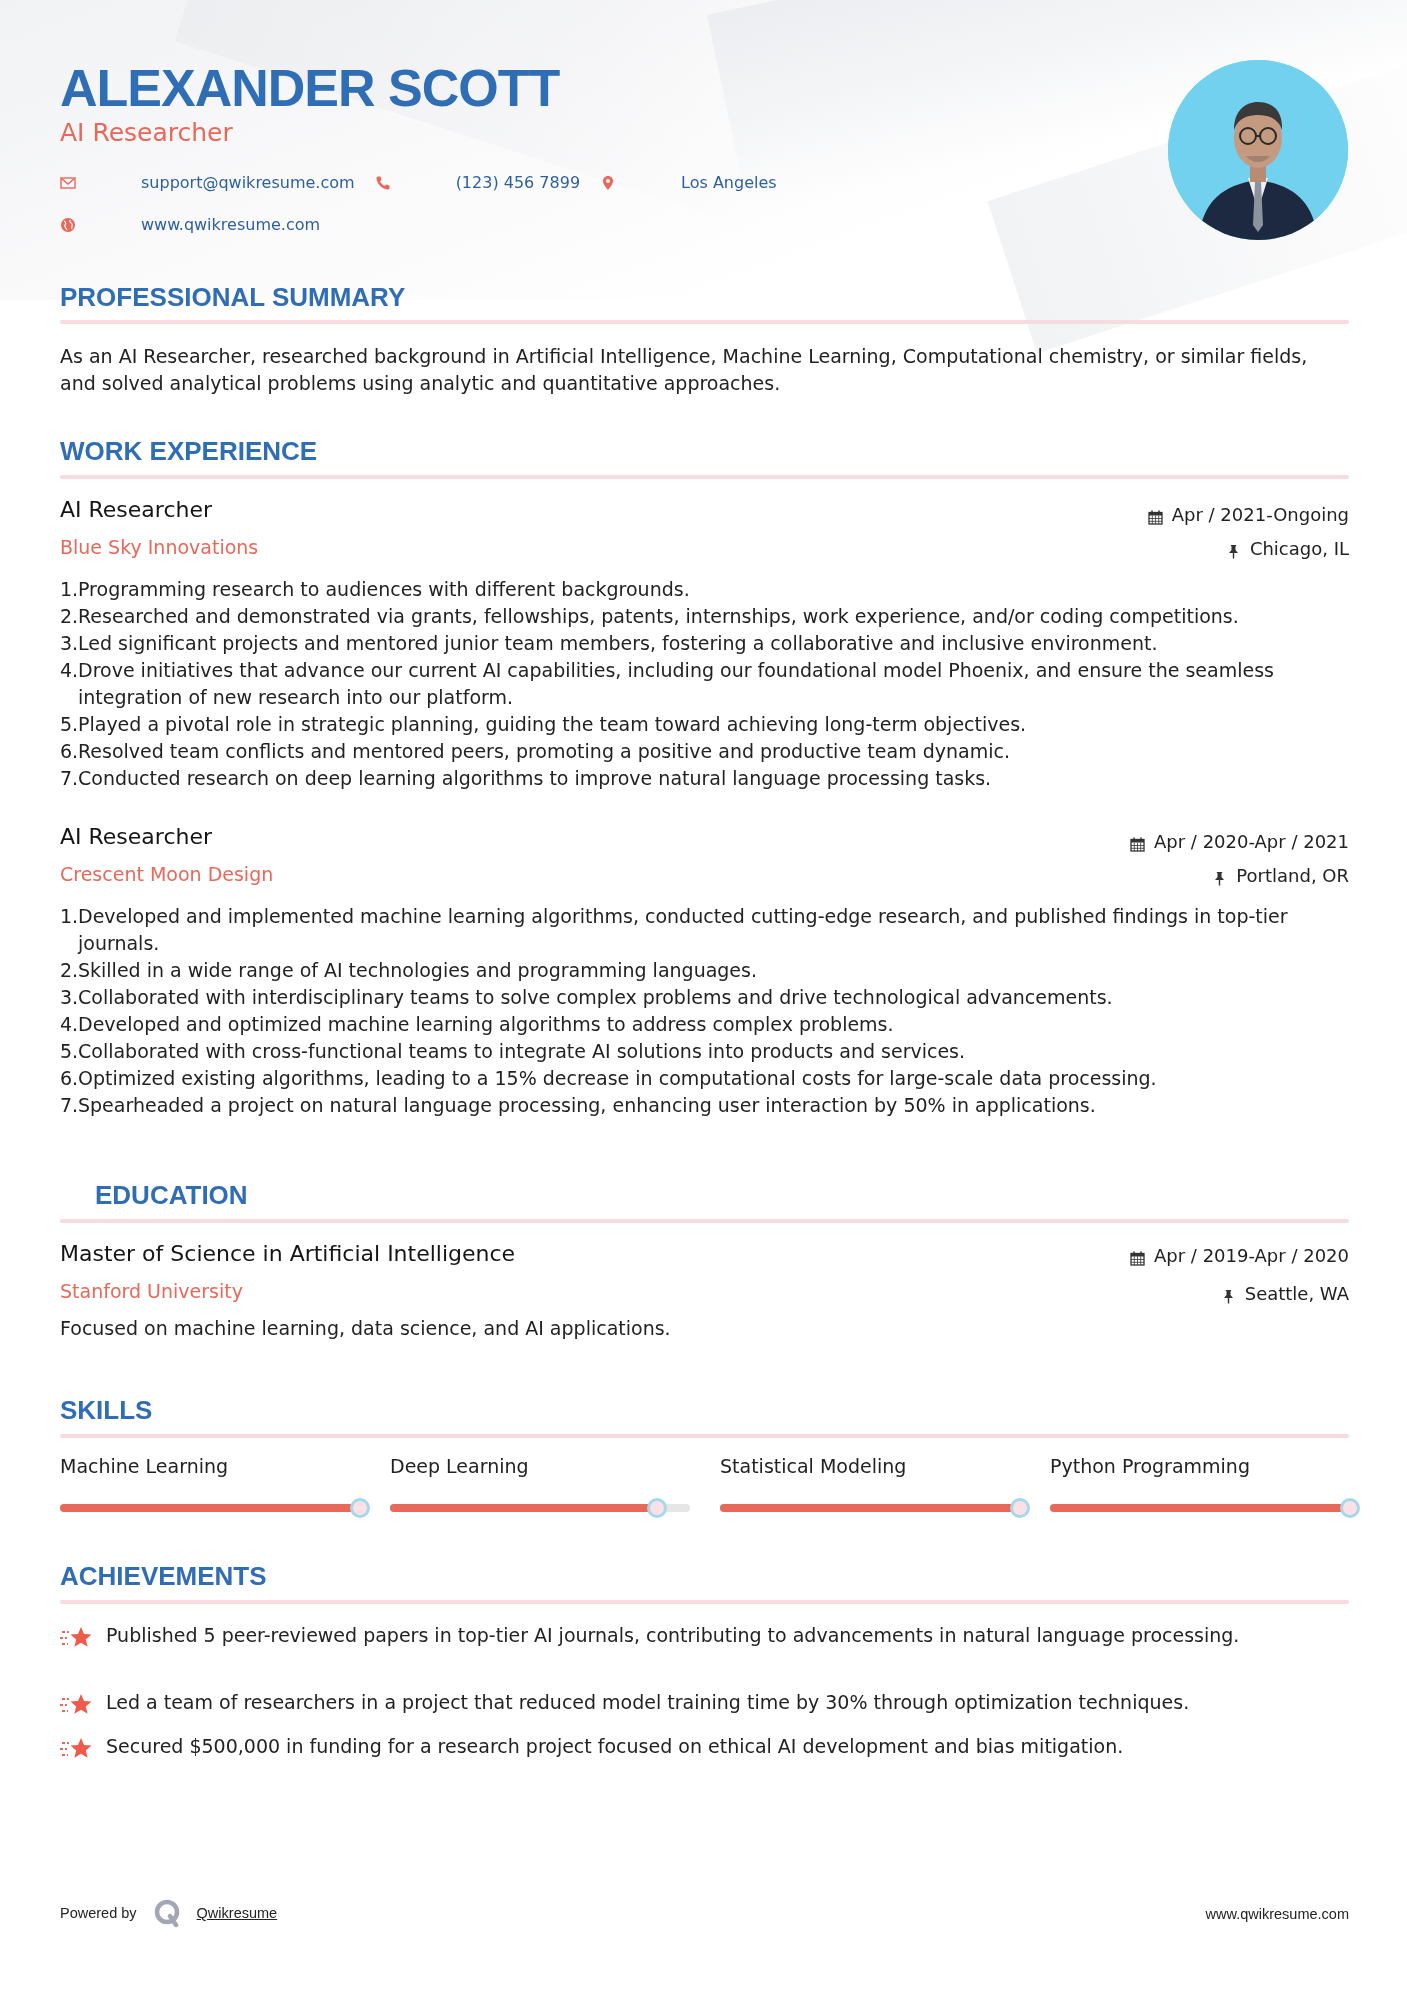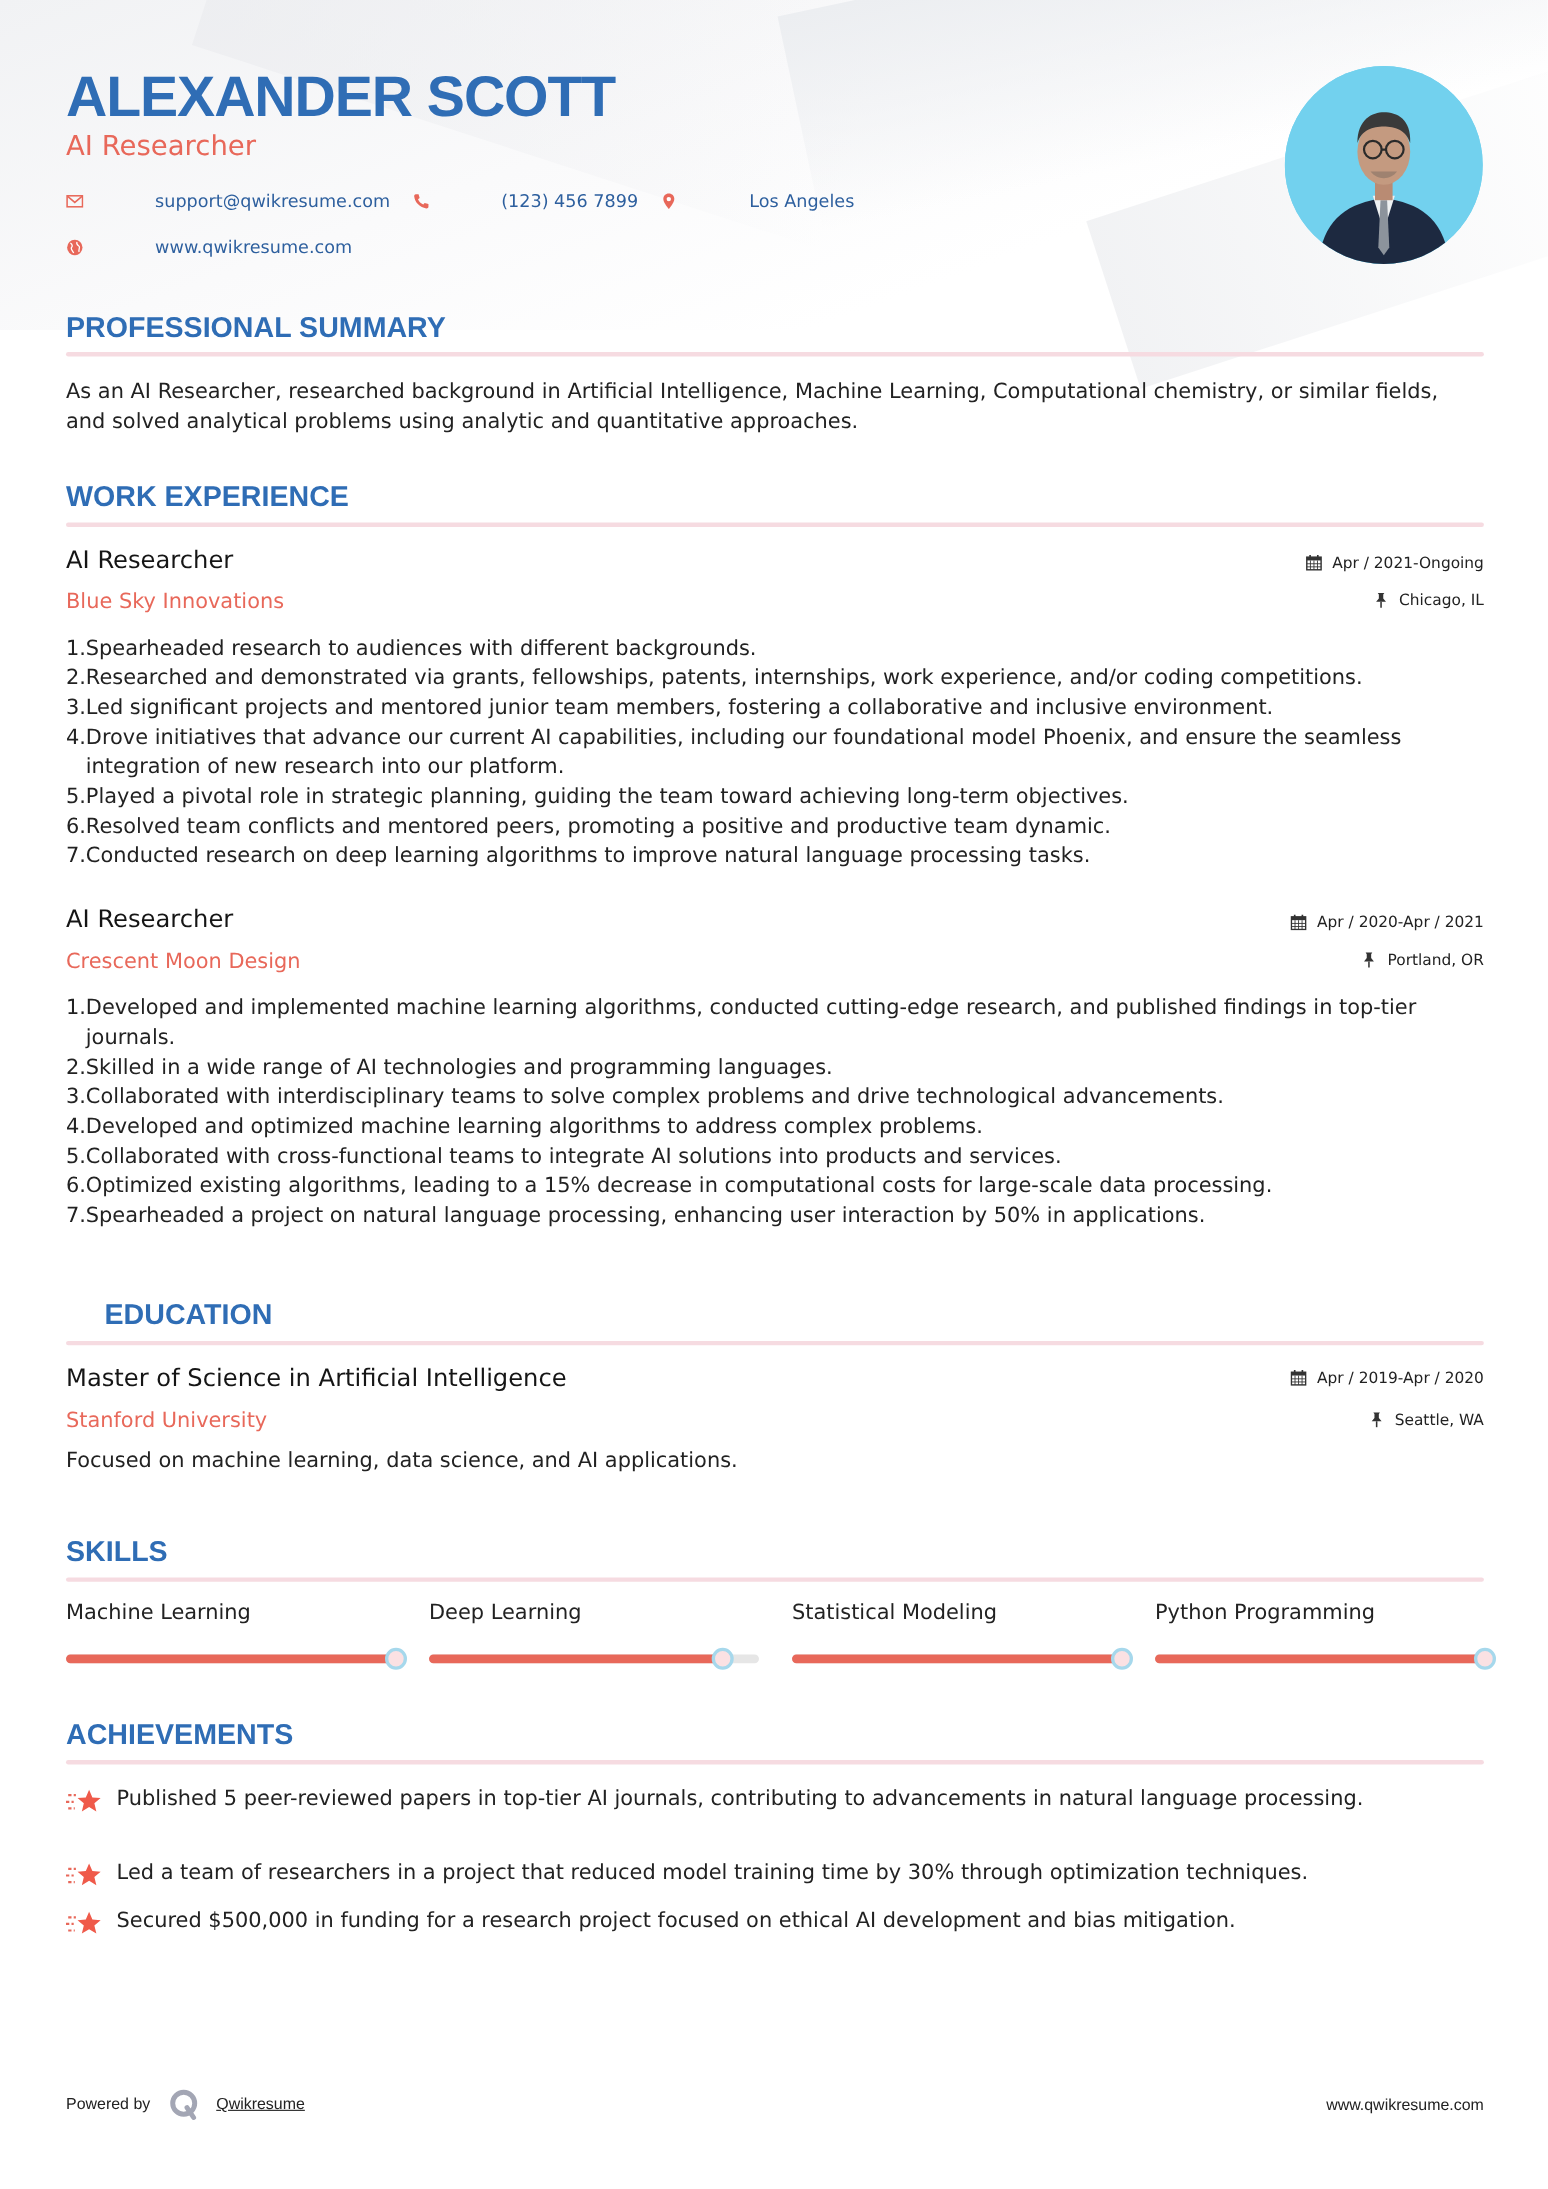--- a/index.html
+++ b/index.html
@@ -34,21 +34,21 @@
   .photo svg { width: 180px; height: 180px; display: block; }
 
   .section-title { position: absolute; left: 0; font-family: "Liberation Sans", sans-serif; font-weight: 700;
                    font-size: 26px; color: #2f6db5; letter-spacing: 0px; white-space: nowrap; }
   .rule { position: absolute; left: 0; width: 1289px; height: 4px; background: #f6dbe1; border-radius: 2px; }
 
   .para { position: absolute; left: 0; width: 1289px; font-size: 19px; line-height: 27px; color: #222; }
 
   .job-title { position: absolute; left: 0; font-size: 22px; color: #151515; white-space: nowrap; }
   .company { position: absolute; left: 0; font-size: 19px; color: #e8685a; white-space: nowrap; }
-  .meta { position: absolute; right: 0; font-size: 14px; color: #222; display: flex; align-items: flex-start; white-space: nowrap; }
+  .meta { position: absolute; right: 0; font-size: 18px; color: #222; display: flex; align-items: flex-end; white-space: nowrap; }
   .meta svg { width: 15px; height: 15px; margin-right: 9px; }
 
   .bullets { position: absolute; left: 0; width: 1300px; list-style: none; font-size: 19px; line-height: 27px; color: #222; }
   .bullets li { display: flex; }
   .bullets .num { width: 18px; flex: 0 0 18px; }
   .bullets .txt { flex: 1; }
 
   .skills { position: absolute; left: 0; top: 1455px; width: 1300px; display: flex; }
   .skill { width: 330px; flex: 0 0 330px; position: relative; height: 70px; }
   .skill-label { position: absolute; left: 0; top: 0; font-size: 19px; color: #222; white-space: nowrap; }
@@ -159,21 +159,21 @@
   <div class="meta" style="top:538px;">
     <svg viewBox="0 0 15 15">
         <path d="M4.5 1 H10.5 L9.5 2.5 V6 L12 9 H3 L5.5 6 V2.5 Z" fill="#333"></path>
         <line x1="7.5" y1="9" x2="7.5" y2="14.5" stroke="#333" stroke-width="1.4"></line>
       </svg>
     <span>Chicago, IL</span>
   </div>
   <ol class="bullets" style="top:576px;">
     <li>
         <span class="num">1.</span>
-        <span class="txt">Spearheaded research to audiences with different backgrounds.</span>
+        <span class="txt">Programming research to audiences with different backgrounds.</span>
       </li>
     <li>
         <span class="num">2.</span>
         <span class="txt">Researched and demonstrated via grants, fellowships, patents, internships, work experience, and/or coding competitions.</span>
       </li>
     <li>
         <span class="num">3.</span>
         <span class="txt">Led significant projects and mentored junior team members, fostering a collaborative and inclusive environment.</span>
       </li>
     <li>

